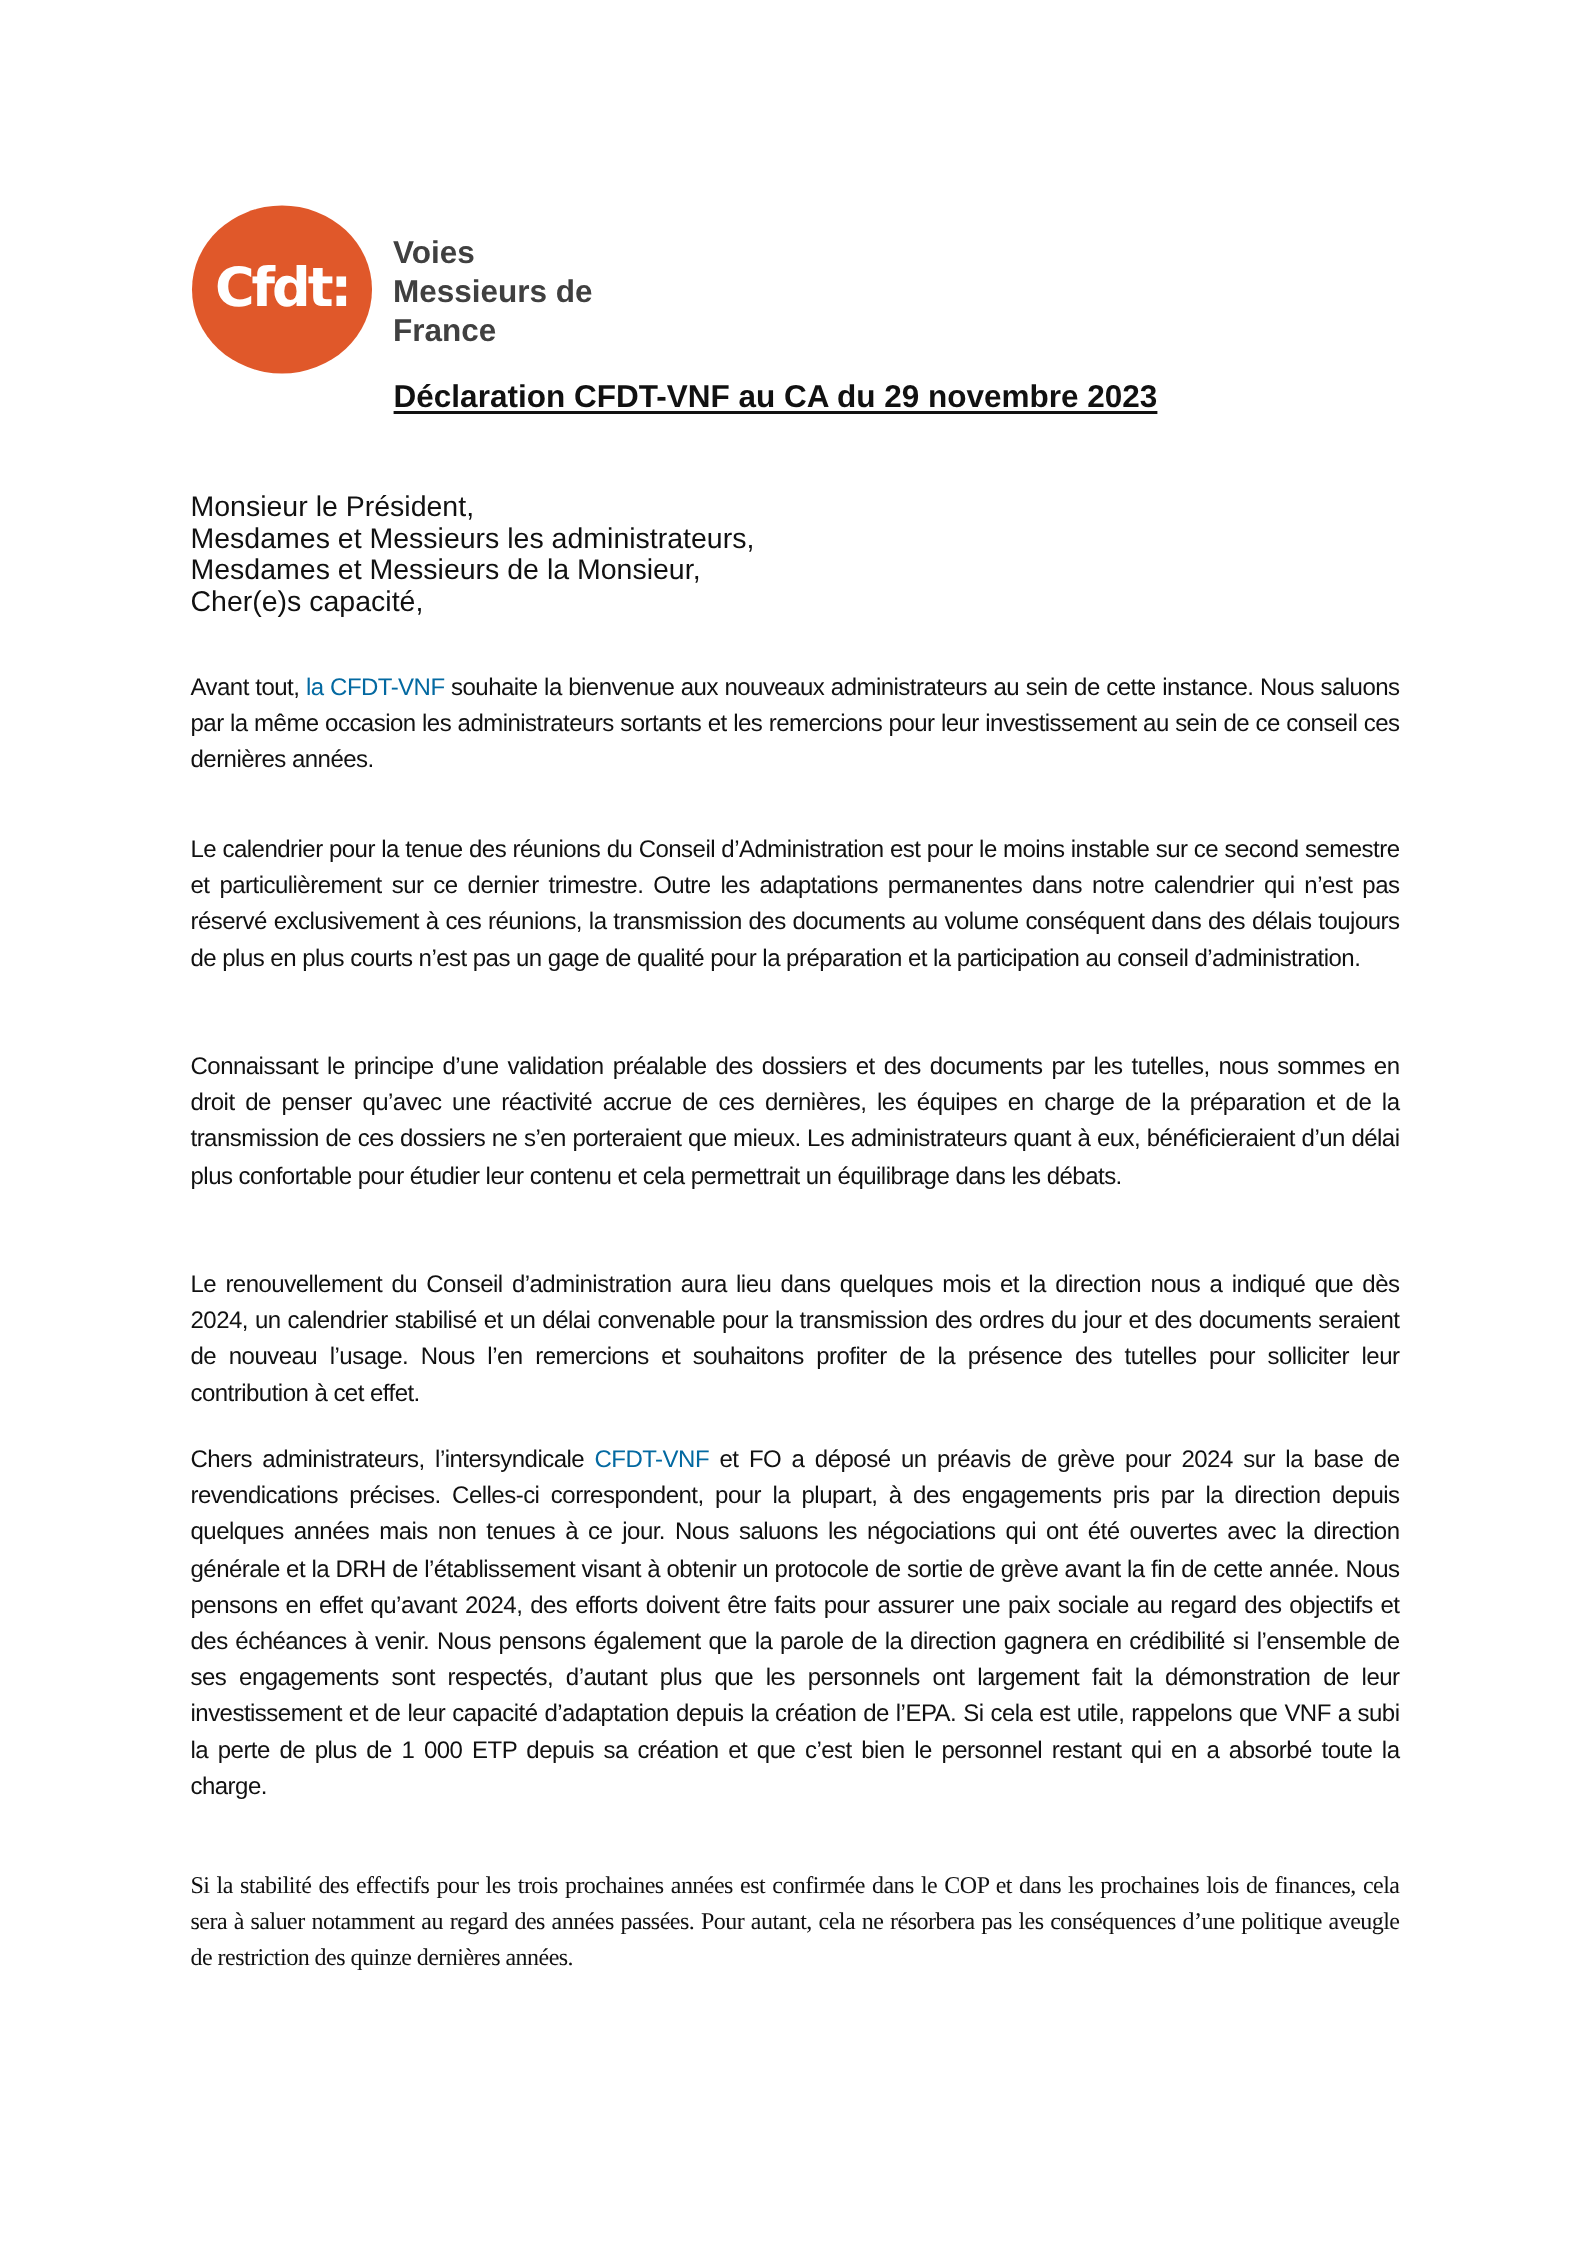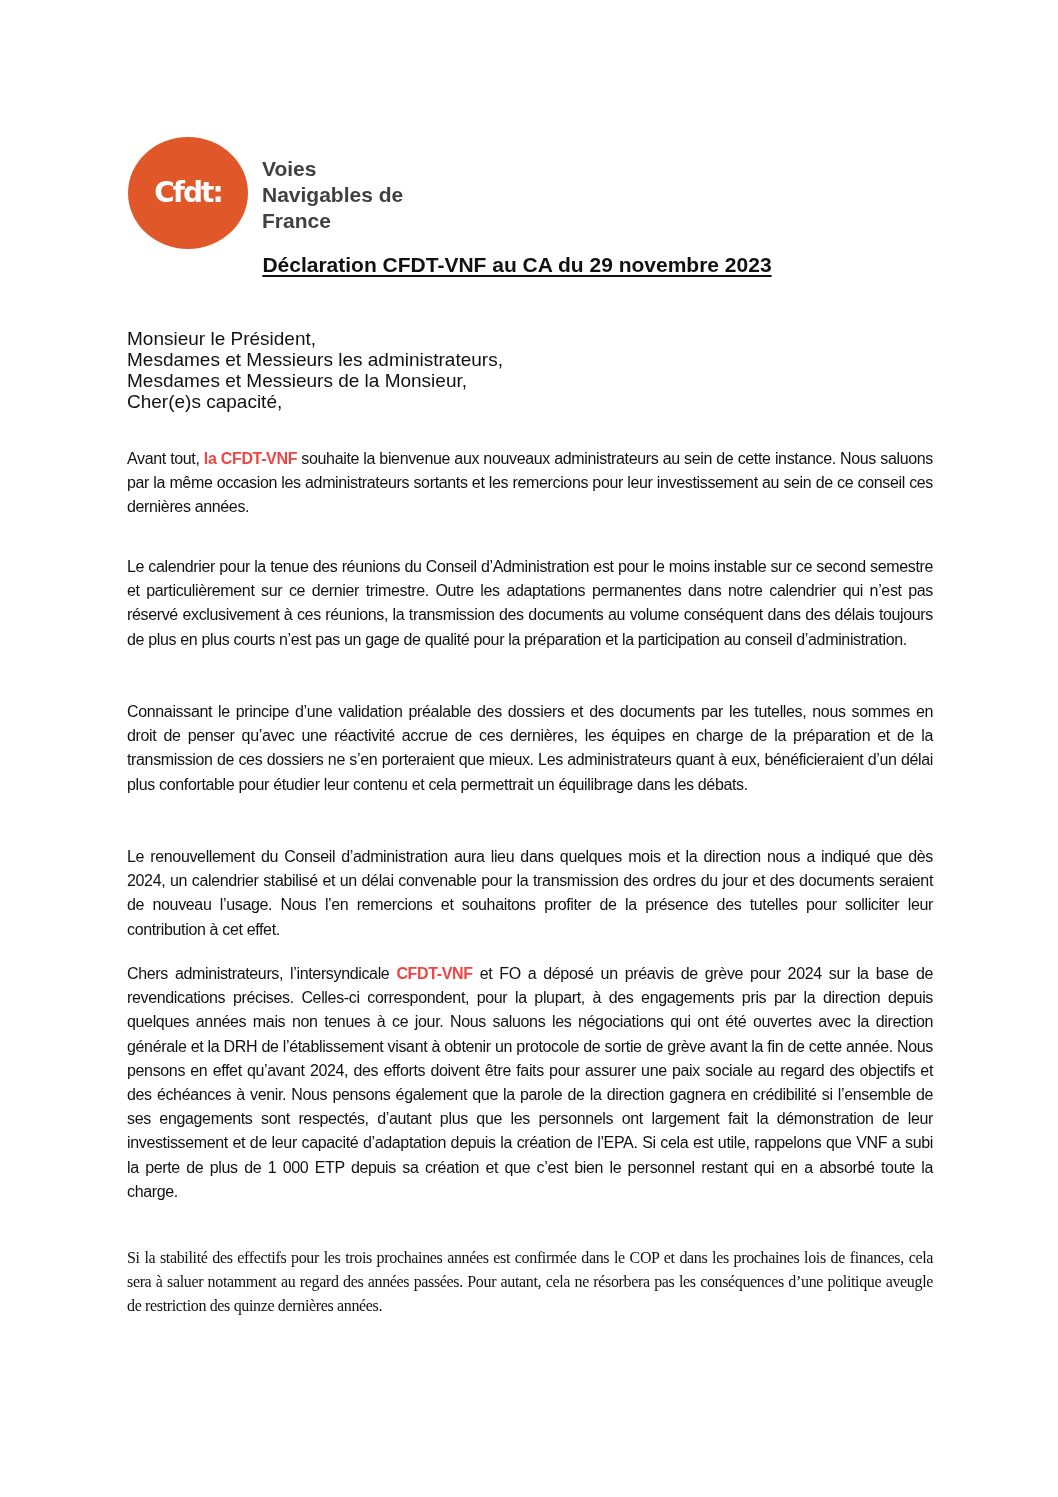--- a/index.html
+++ b/index.html
@@ -1,36 +1,36 @@
 <!DOCTYPE html>
 <html><head>
 <meta charset="utf-8">
 <style>
   html, body { margin: 0; padding: 0; background: #ffffff; }
   body { width: 1058px; height: 1497px; position: relative; overflow: hidden; font-family: "Liberation Sans", sans-serif; color: #111; }
   .logo { position: absolute; left: 128px; top: 137px; width: 122px; height: 112px; }
   .logo-circle { position: absolute; left: 0; top: 0; width: 120px; height: 112px; border-radius: 50%; background: #e0582a; }
-  .logo-mark { position: absolute; left: 0; top: 34px; width: 120px; text-align: center; color: #fff; font-family: "DejaVu Sans", sans-serif; font-weight: bold; font-size: 28px; letter-spacing: -2px; line-height: 44px; }
+  .logo-mark { position: absolute; left: 0; top: 34px; width: 120px; text-align: center; color: #fff; font-family: "DejaVu Sans", sans-serif; font-weight: bold; font-size: 36px; letter-spacing: -2px; line-height: 44px; }
   .logo-text { position: absolute; left: 262px; top: 156px; color: #404040; font-weight: bold; font-size: 21px; line-height: 26px; font-family: "Liberation Sans", sans-serif; }
   .title { position: absolute; left: 0; width: 1034px; top: 253px; text-align: center; font-weight: bold; font-size: 21px; text-decoration: underline; text-underline-offset: 3px; font-family: "Liberation Sans", sans-serif; }
   .salutation { position: absolute; left: 127px; top: 328px; font-size: 19px; line-height: 21px; }
   .salutation div { white-space: nowrap; }
   .para { position: absolute; left: 127px; width: 806px; font-size: 16px; line-height: 24.2px; text-align: justify; font-family: "Liberation Sans Narrow", "Liberation Sans", sans-serif; letter-spacing: -0.35px; }
-  .hl { color: #ef4444; font-weight: bold; }
+  .hl { color: #0369a1; font-weight: normal; }
 </style>
 </head>
 <body>
 
 <div class="logo">
   <div class="logo-circle"></div>
   <div class="logo-mark">Cfdt:</div>
 </div>
 <div class="logo-text">
   <div>Voies</div>
-  <div>Navigables de</div>
+  <div>Messieurs de</div>
   <div>France</div>
 </div>
 
 <div class="title">Déclaration CFDT-VNF au CA du 29 novembre 2023</div>
 
 <div class="salutation">
   <div>Monsieur le Président,</div>
   <div>Mesdames et Messieurs les administrateurs,</div>
   <div>Mesdames et Messieurs de la Monsieur,</div>
   <div>Cher(e)s capacité,</div>

